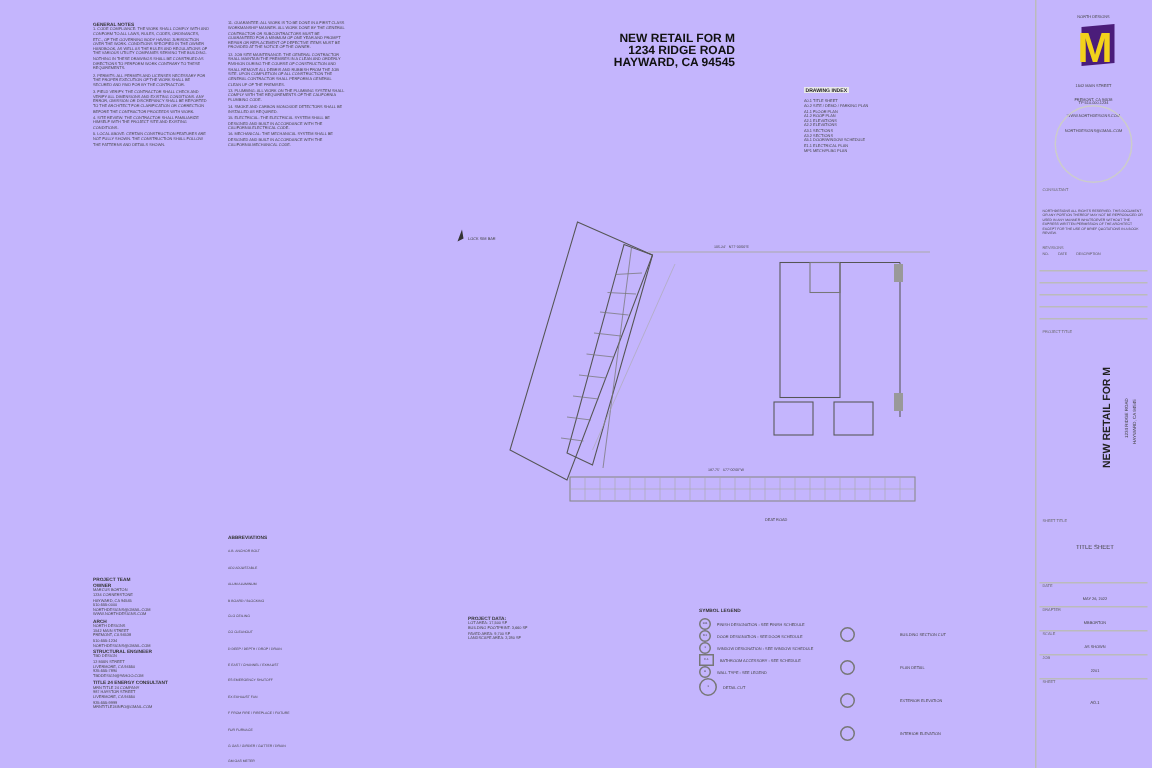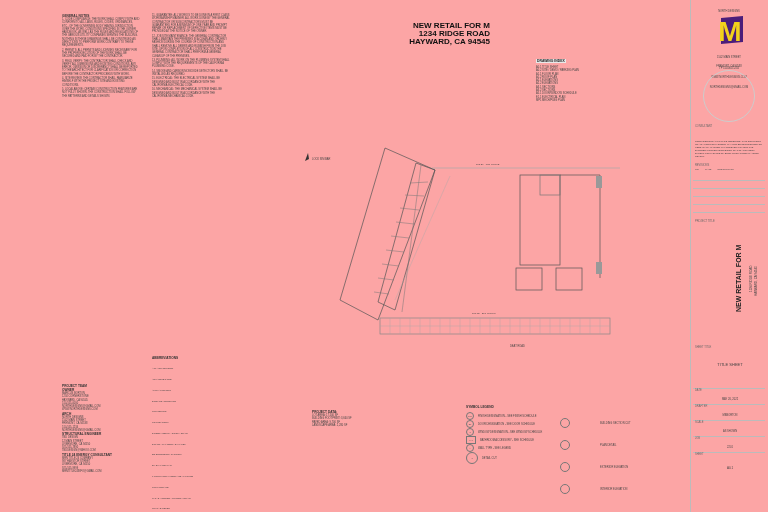--- a/index.html
+++ b/index.html
@@ -1,17 +1,17 @@
 <!DOCTYPE html>
 <html><head>
 <meta charset="utf-8">
 <style>
   html,body{margin:0;padding:0;background:#fff;}
   body{width:768px;height:512px;position:relative;overflow:hidden;font-family:"Liberation Sans",sans-serif;color:#222;}
-  .sheet{position:absolute;left:0;top:0;width:768px;height:512px;background:#fca5a5;}
+  .sheet{position:absolute;left:0;top:0;width:768px;height:512px;background:#c4b5fd;}
   .tiny{font-size:2.6px;line-height:3.3px;letter-spacing:0;color:#444;white-space:pre-wrap;}
   .head{font-size:3.2px;font-weight:bold;color:#333;}
   .notes-col{position:absolute;top:14px;width:78px;}
   .notes-col p{margin:0 0 1px 0;}
   .title-block{position:absolute;left:380px;top:22px;width:110px;text-align:right;}
   .title-block div{font-weight:bold;font-size:8px;line-height:8px;color:#111;}
   .index{position:absolute;left:536px;top:48px;width:80px;}
   .index .hdr{font-size:3.4px;font-weight:bold;background:#e8e8e8;display:inline-block;padding:0 1px;}
   .right-strip{position:absolute;left:690px;top:0;width:76px;height:512px;border-left:1px solid #bbb;}
   .right-strip .line{position:absolute;left:2px;right:2px;height:0;border-top:1px solid #bbb;}

